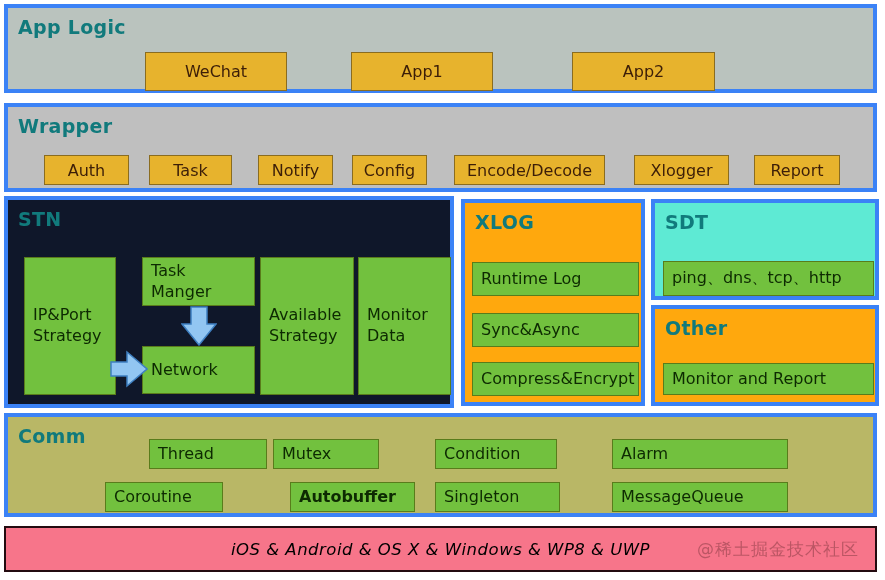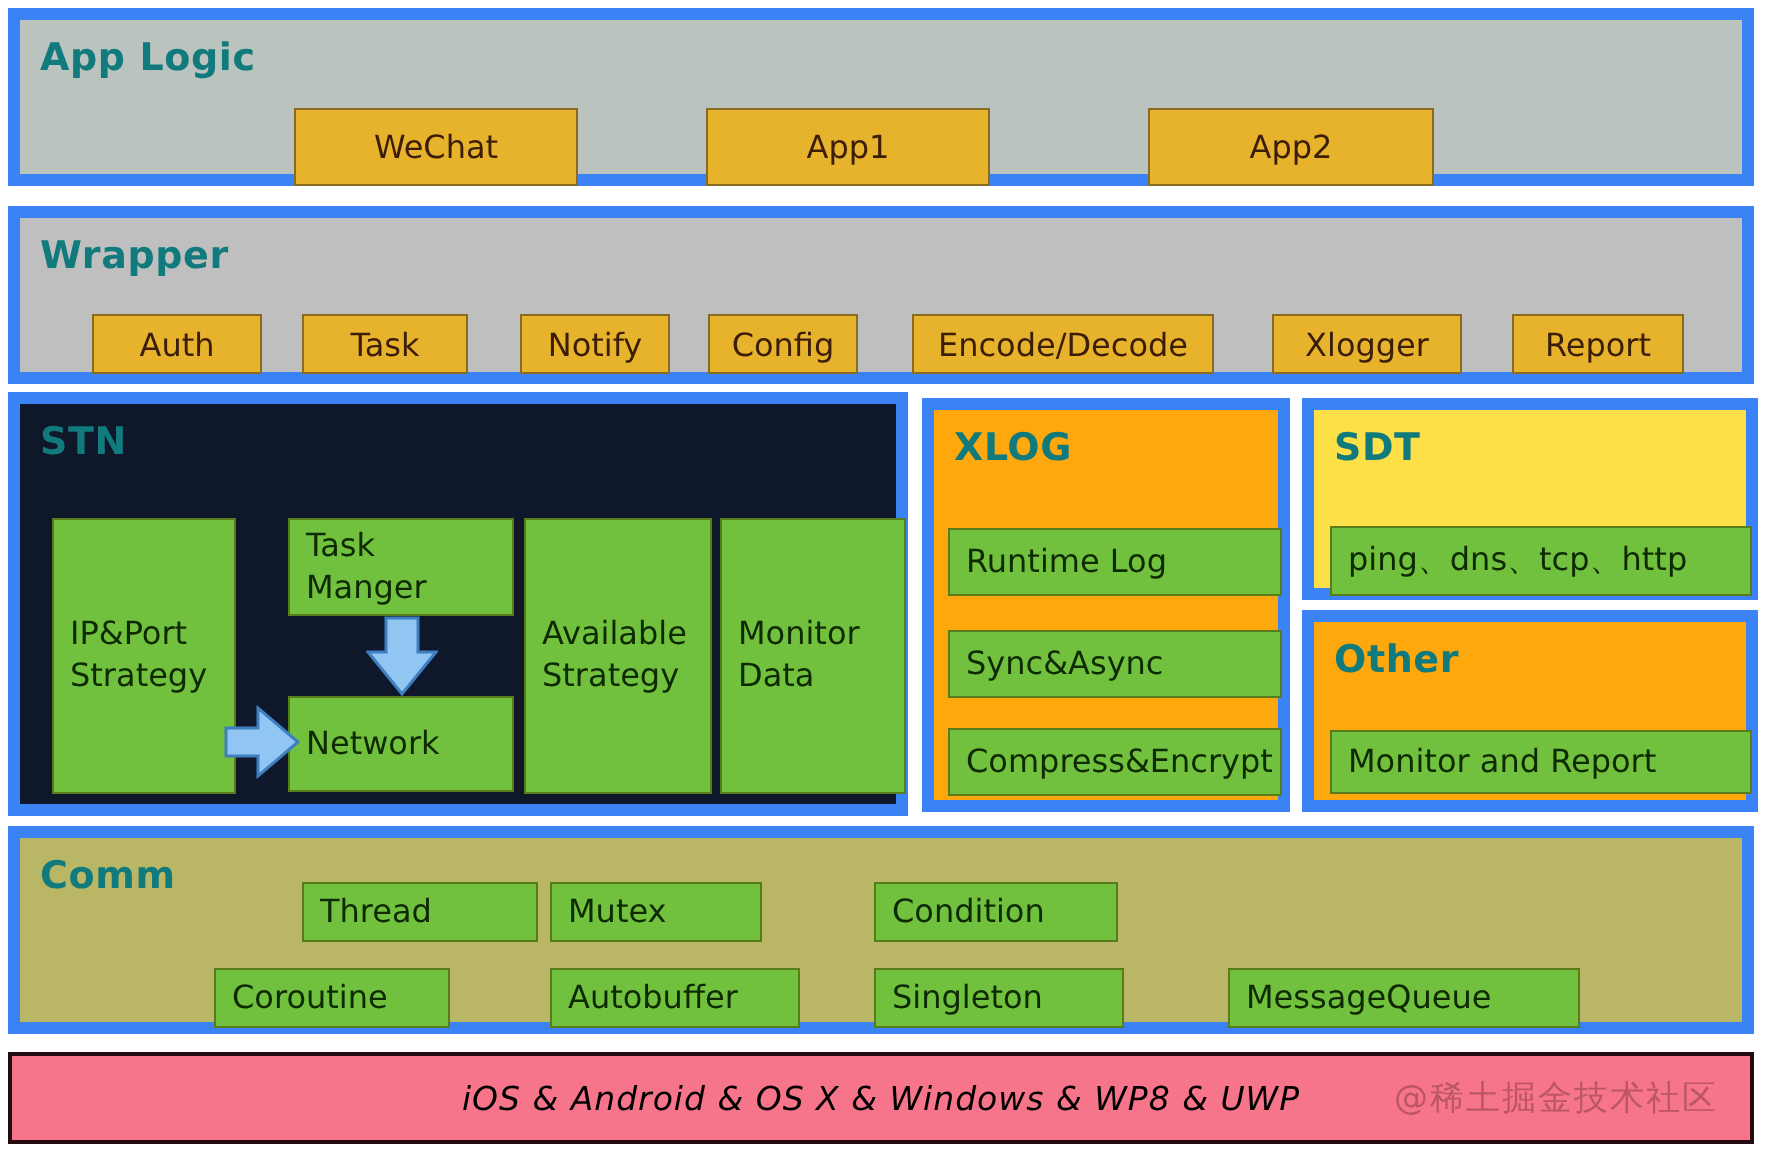--- a/index.html
+++ b/index.html
@@ -1,19 +1,19 @@
 <!DOCTYPE html>
 <html><head>
 <meta charset="utf-8">
 <style>
   html,body { margin:0; padding:0; background:#ffffff; }
   body { font-family:"DejaVu Sans","Liberation Sans",sans-serif; }
   .canvas { position:relative; width:885px; height:580px; background:#ffffff; overflow:hidden; }
 
-  .section { position:absolute; border:6px solid #3b82f6; box-sizing:border-box; }
+  .section { position:absolute; border:4px solid #3b82f6; box-sizing:border-box; }
   .sec-title { position:absolute; left:10px; top:8px; font-weight:bold; font-size:19px; color:#117a7c; letter-spacing:0.3px; }
 
   .gold-box {
     position:absolute; background:#e7b32d; border:1px solid #8a6c20; box-sizing:border-box;
     display:flex; align-items:center; justify-content:center;
     font-size:16px; color:#3c1e08;
   }
   .green-box {
     position:absolute; background:#72c13e; border:1px solid #597c1b; box-sizing:border-box;
     display:flex; align-items:center; padding:0 8px;
@@ -108,21 +108,21 @@
       <span>Runtime Log</span>
     </div>
     <div class="green-box" style="left:7px; top:110px; width:167px; height:34px;">
       <span>Sync&amp;Async</span>
     </div>
     <div class="green-box" style="left:7px; top:159px; width:167px; height:34px;">
       <span>Compress&amp;Encrypt</span>
     </div>
   </div>
 
-  <div class="section" style="left:651px; top:199px; width:228px; height:101px; background:#fde047;">
+  <div class="section" style="left:651px; top:199px; width:228px; height:101px; background:#5eead4;">
     <div class="sec-title">SDT</div>
     <div class="green-box" style="left:8px; top:58px; width:211px; height:35px;">
       <span>ping、dns、tcp、http</span>
     </div>
   </div>
 
   <div class="section" style="left:651px; top:305px; width:228px; height:101px; background:#ffa80d;">
     <div class="sec-title">Other</div>
     <div class="green-box" style="left:8px; top:54px; width:211px; height:32px;">
       <span>Monitor and Report</span>
@@ -133,24 +133,27 @@
     <div class="sec-title">Comm</div>
     <div class="green-box" style="left:97px; top:22px; width:118px; height:30px;margin-left:44px;">
       <span>Thread</span>
     </div>
     <div class="green-box" style="left:265px; top:22px; width:106px; height:30px;">
       <span>Mutex</span>
     </div>
     <div class="green-box" style="left:427px; top:22px; width:122px; height:30px;">
       <span>Condition</span>
     </div>
+    <div class="green-box" style="left:604px; top:22px; width:176px; height:30px;">
+      <span>Alarm</span>
+    </div>
     <div class="green-box" style="left:97px; top:65px; width:118px; height:30px;">
       <span>Coroutine</span>
     </div>
-    <div class="green-box" style="left:265px; top:65px; width:125px; height:30px;">
+    <div class="green-box" style="left:282px; top:65px; width:125px; height:30px;font-weight:bold;">
       <span>Autobuffer</span>
     </div>
     <div class="green-box" style="left:427px; top:65px; width:125px; height:30px;">
       <span>Singleton</span>
     </div>
     <div class="green-box" style="left:604px; top:65px; width:176px; height:30px;">
       <span>MessageQueue</span>
     </div>
   </div>
 

